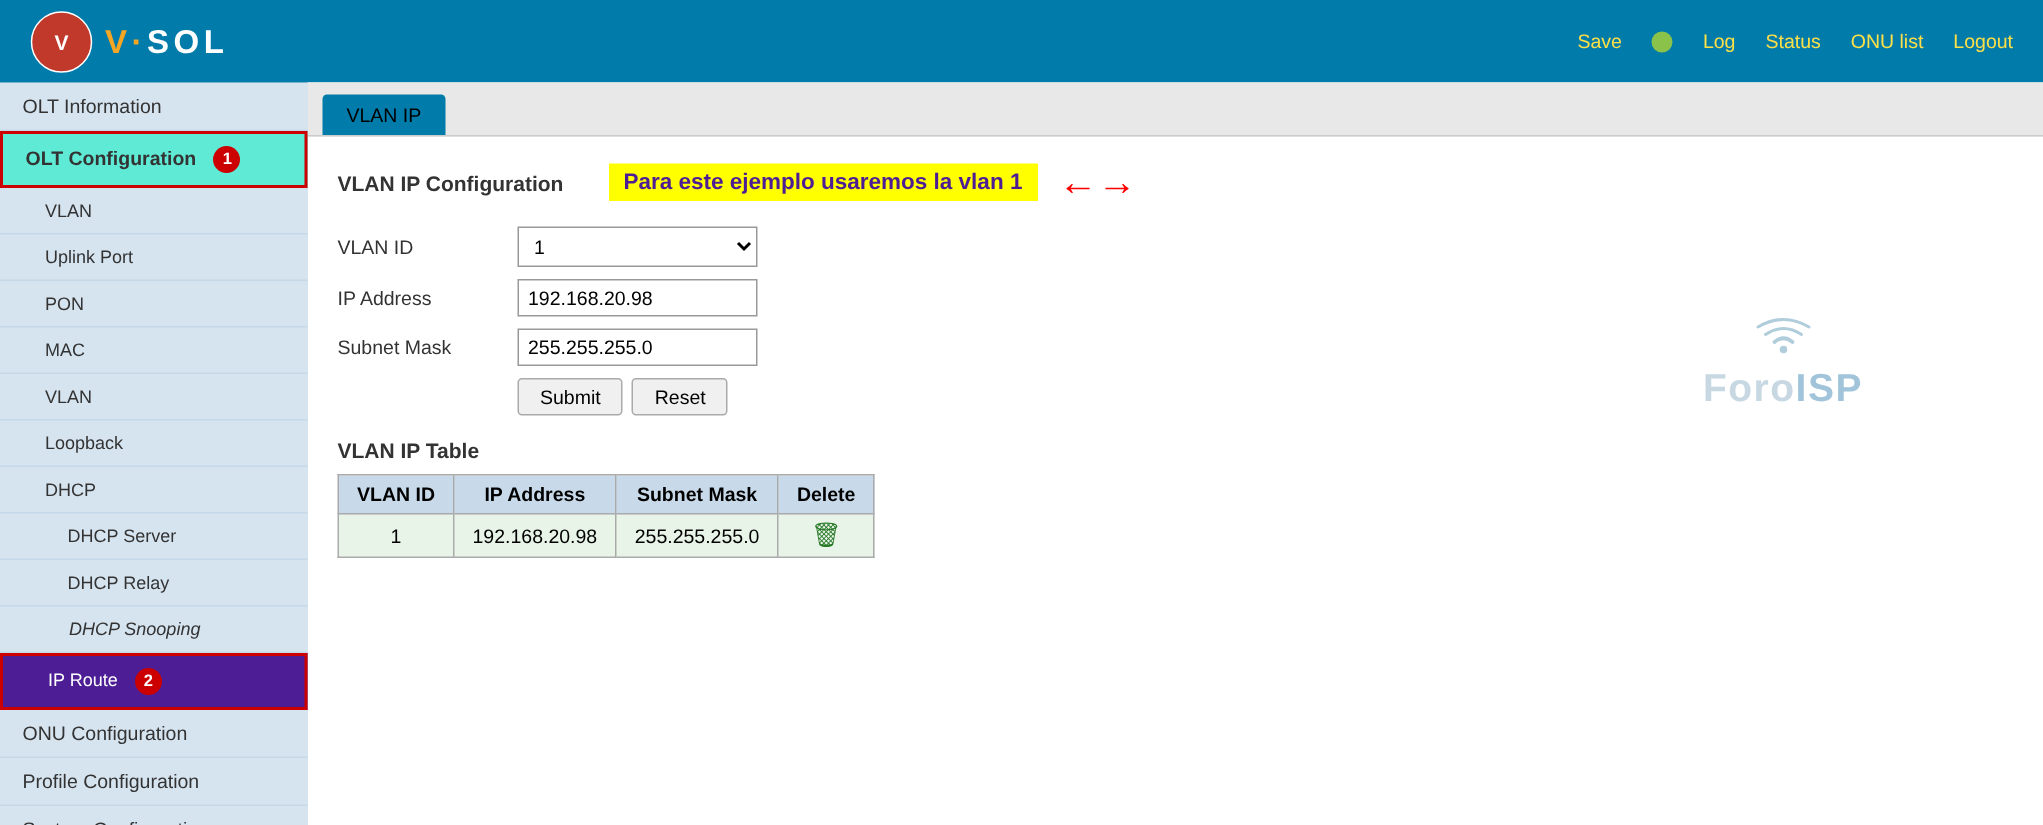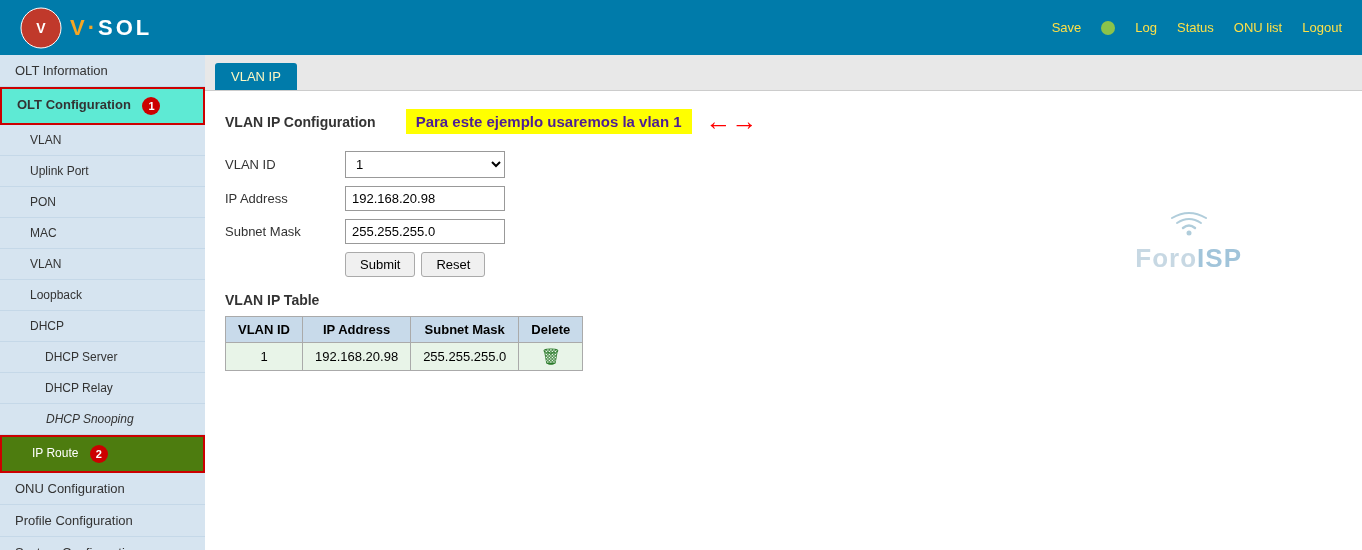--- a/index.html
+++ b/index.html
@@ -59,21 +59,21 @@
       font-size: 13px;
       border-bottom: 1px solid #c5d8e8;
     }
     .sidebar-item.active-group {
       background: #5eead4;
       border: 2px solid #cc0000;
       color: #333;
       font-weight: bold;
     }
     .sidebar-item.active-item {
-      background: #4d7c0f;
+      background: #4c1d95;
       color: white;
       border: 2px solid #cc0000;
     }
     .sidebar-item.sub {
       padding-left: 30px;
       font-size: 12px;
     }
     .badge {
       display: inline-flex;
       align-items: center;
@@ -100,21 +100,21 @@
     
     .tab-bar {
       background: #e8e8e8;
       padding: 8px 10px 0 10px;
       border-bottom: 1px solid #ccc;
     }
     .tab {
       display: inline-block;
       padding: 6px 16px;
       background: #007baa;
-      color: #fef9c3;
+      color: #000000;
       font-size: 13px;
       cursor: pointer;
       border-radius: 3px 3px 0 0;
     }
 
     
     .content {
       padding: 15px 20px;
       position: relative;
     }

